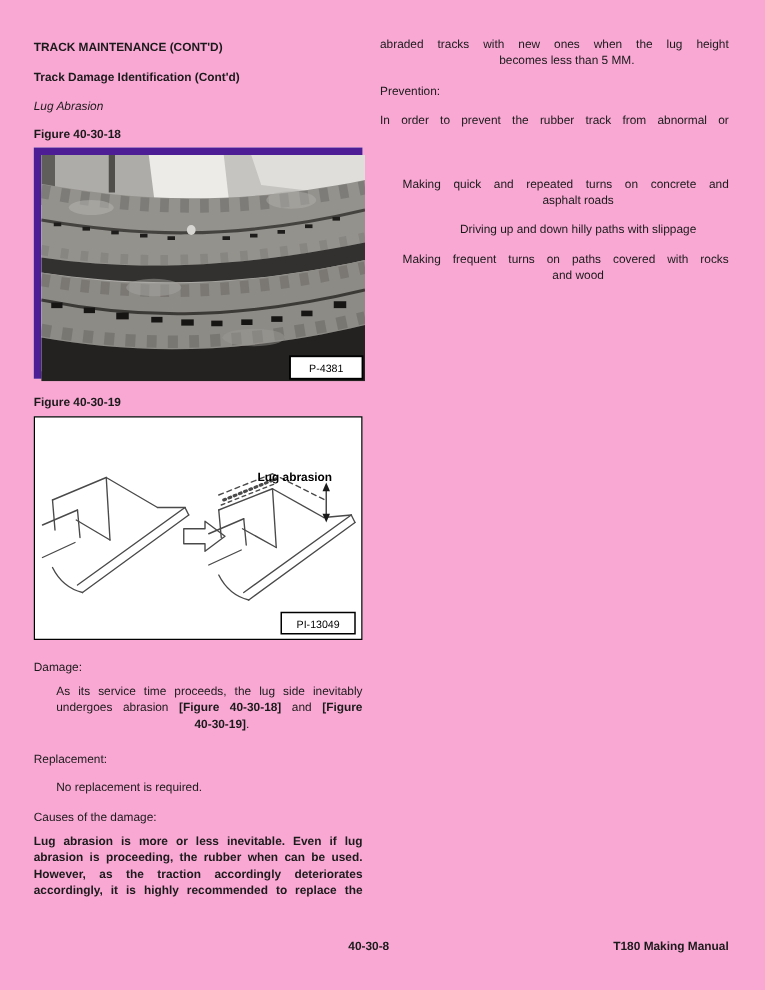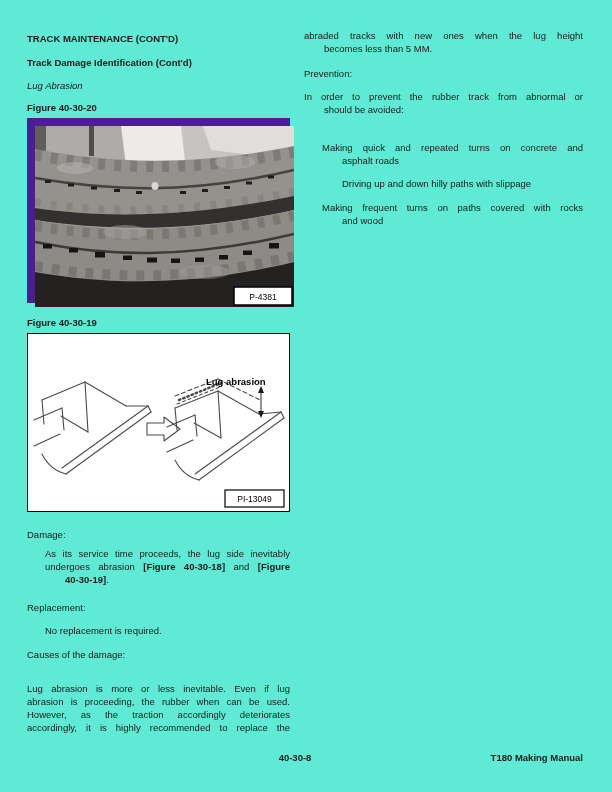--- a/index.html
+++ b/index.html
@@ -1,50 +1,50 @@
 <!DOCTYPE html>
 <html><head>
 <meta charset="utf-8">
 <style>
   html,body{margin:0;padding:0;background:#888;}
   .page{
     position:relative;
     width:612px;height:792px;
-    background:#5eead4;
+    background:#f9a8d4;
     font-family:"Liberation Sans", sans-serif;
     font-size:9.5px;line-height:13px;color:#1a1a1a;
     overflow:hidden;
     margin:0 auto;
   }
   .abs{position:absolute;}
   .col-l{left:27px;width:263px;}
   .col-r{left:304px;width:279px;}
   .bold{font-weight:bold;}
   .italic{font-style:italic;}
   .indent{padding-left:18px;box-sizing:border-box;}
   .jline{text-align:justify;text-align-last:justify;}
-  .lline{text-align:left;margin-left:20px;}
+  .lline{text-align:center;margin-left:20px;}
   .figbox{
-    box-sizing:border-box;border:8px solid #4c1d95;background:#fff;
+    box-sizing:border-box;border:6px solid #4c1d95;background:#fff;
   }
   .figbox-thin{box-sizing:border-box;border:1.5px solid #000;background:#fff;}
   .figbox svg,.figbox-thin svg{display:block;}
   svg text{font-family:"Liberation Sans", sans-serif;}
   .footer-page{left:27px;width:536px;text-align:center;top:751px;font-weight:bold;}
   .footer-manual{right:29px;top:751px;font-weight:bold;}
 </style>
 </head>
 <body>
 
 <div class="page">
 
   <div class="abs col-l bold" style="top:32px;">TRACK MAINTENANCE (CONT'D)</div>
   <div class="abs col-l bold" style="top:56px;">Track Damage Identification (Cont'd)</div>
   <div class="abs col-l italic" style="top:79px;">Lug Abrasion</div>
-  <div class="abs col-l bold" style="top:101px;">Figure 40-30-20</div>
+  <div class="abs col-l bold" style="top:101px;">Figure 40-30-18</div>
 
   <div class="abs col-l figbox" style="top:118px;height:185px;">
     <svg viewBox="0 0 259 181" width="259" height="181">
 
       <rect width="259" height="181" fill="#aeaca8"></rect>
       <rect x="125" y="0" width="134" height="55" fill="#c6c4c0"></rect>
       <polygon points="86,0 146,0 151,44 91,40" fill="#ecebe7"></polygon>
       <polygon points="168,0 259,0 259,34 176,24" fill="#dfdeda"></polygon>
       <rect x="0" y="0" width="11" height="40" fill="#605e5a"></rect>
       <rect x="54" y="0" width="5" height="30" fill="#504e4a"></rect>
@@ -160,35 +160,34 @@
   <div class="abs col-l indent" style="top:547px;">
       <div class="jline">As its service time proceeds, the lug side inevitably</div>
       <div class="jline">undergoes abrasion <b>[Figure 40-30-18]</b> and <b>[Figure</b></div>
       <div class="lline"><b>40-30-19]</b>.</div>
     </div>
 
   <div class="abs col-l" style="top:601px;">Replacement:</div>
   <div class="abs col-l indent" style="top:624px;">No replacement is required.</div>
 
   <div class="abs col-l" style="top:648px;">Causes of the damage:</div>
-  <div class="abs col-l" style="top:682px;">
+  <div class="abs col-l" style="top:667px;font-weight:bold;">
       <div class="jline">Lug abrasion is more or less inevitable. Even if lug</div>
       <div class="jline">abrasion is proceeding, the rubber when can be used.</div>
       <div class="jline">However, as the traction accordingly deteriorates</div>
       <div class="jline">accordingly, it is highly recommended to replace the</div>
     </div>
 
   <div class="abs col-r" style="top:29px;">
       <div class="jline">abraded tracks with new ones when the lug height</div>
       <div class="lline">becomes less than 5 MM.</div>
     </div>
   <div class="abs col-r" style="top:67px;">Prevention:</div>
   <div class="abs col-r" style="top:90px;">
       <div class="jline">In order to prevent the rubber track from abnormal or</div>
-      <div class="lline">should be avoided:</div>
     </div>
 
   <div class="abs col-r indent" style="top:141px;">
       <div class="jline">Making quick and repeated turns on concrete and</div>
       <div class="lline">asphalt roads</div>
     </div>
   <div class="abs col-r indent" style="top:177px;">
       <div class="lline">Driving up and down hilly paths with slippage</div>
     </div>
   <div class="abs col-r indent" style="top:201px;">

